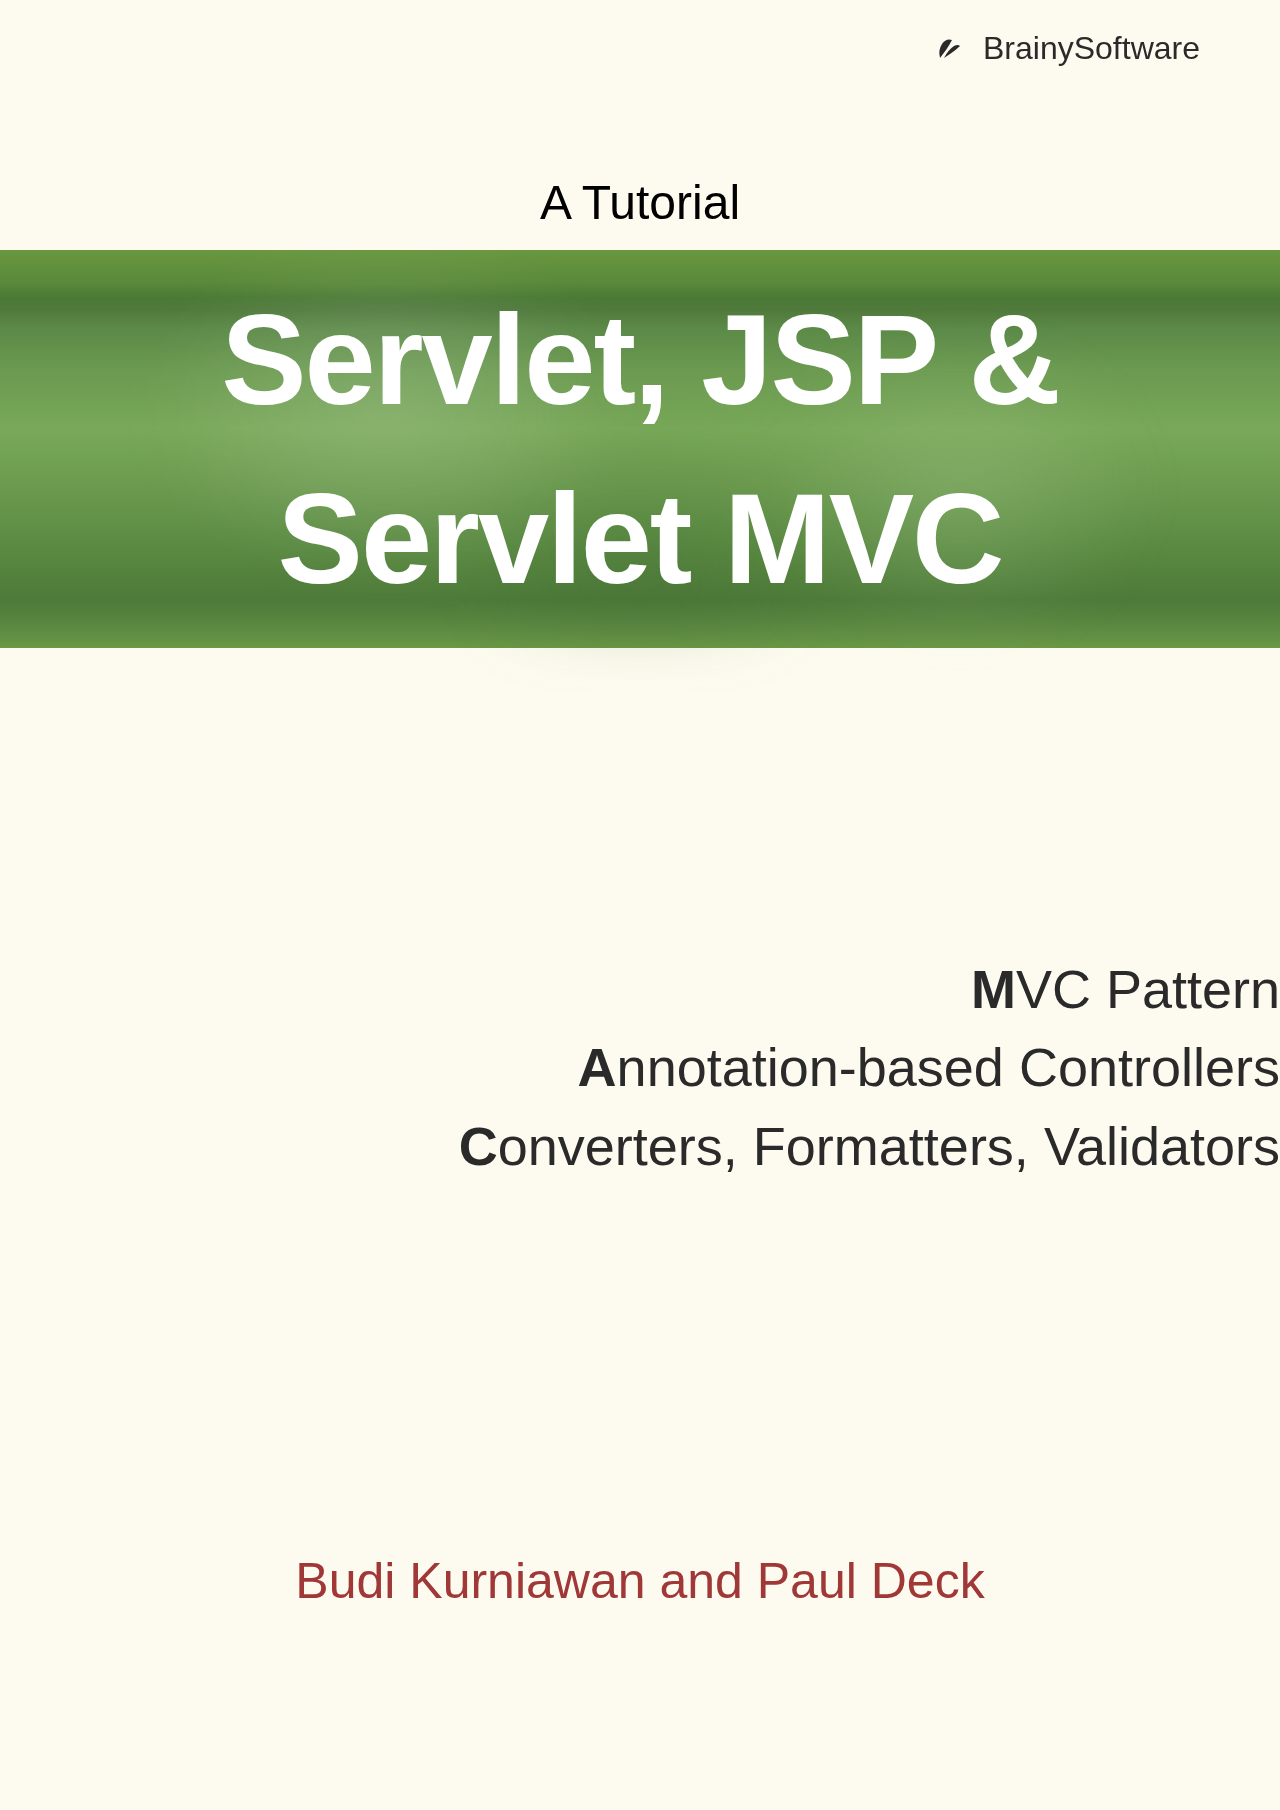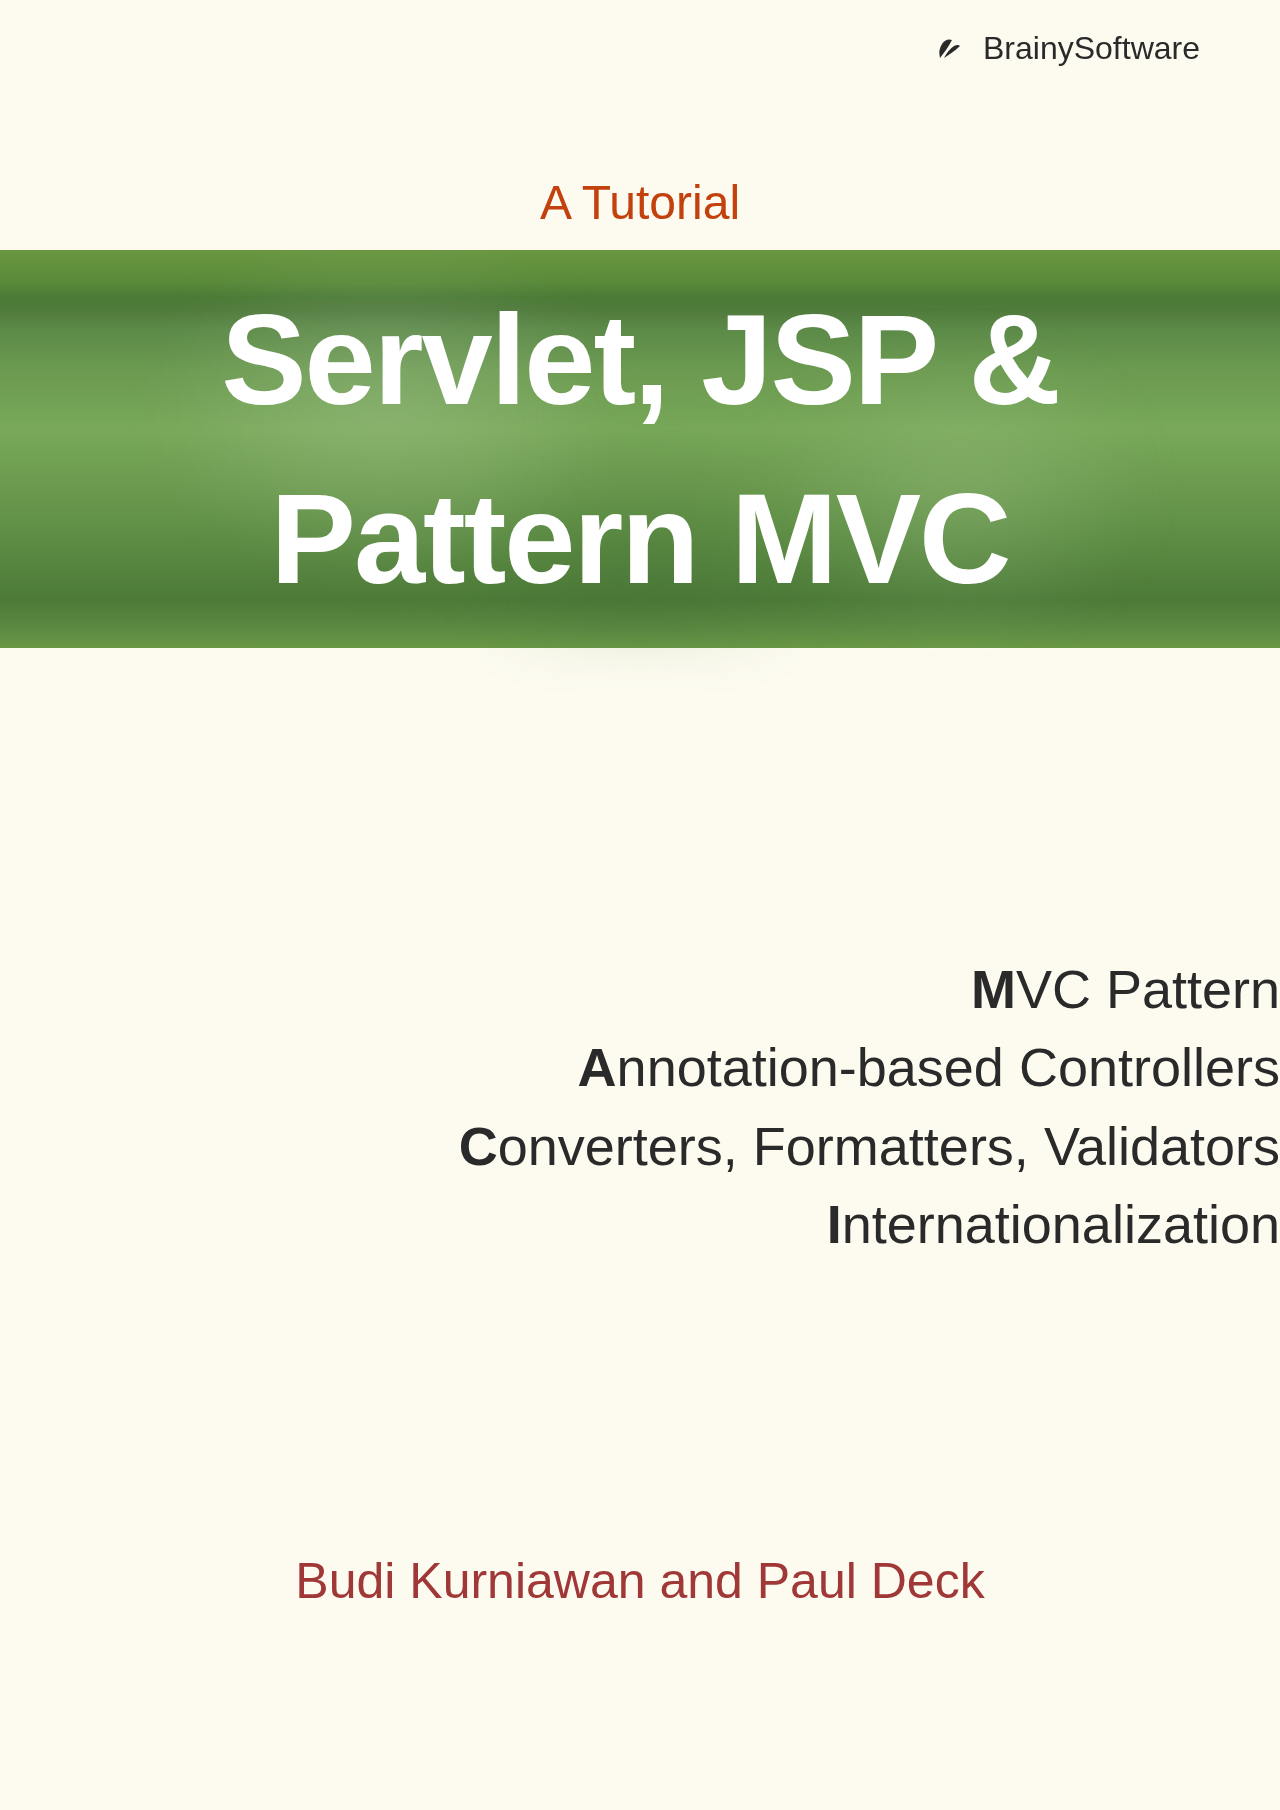--- a/index.html
+++ b/index.html
@@ -31,21 +31,21 @@
       font-size: 32px;
       color: #2a2a2a;
       font-weight: 400;
     }
     .subtitle {
       position: absolute;
       top: 175px;
       left: 50%;
       transform: translateX(-50%);
       font-size: 48px;
-      color: #c2410c;
+      color: #000000;
       font-weight: 400;
     }
     .title-banner {
       position: absolute;
       top: 250px;
       left: 0;
       width: 100%;
       height: 398px;
       background: linear-gradient(180deg, 
         #6a9740 0%, 
@@ -126,31 +126,28 @@
       <path d="M 8 22 Q 12 14 18 10 Q 22 8 24 10 Q 20 14 14 18 Q 11 20 8 22 Z" fill="#2a2a2a"></path>
     </svg>
   </span>
   <span class="publisher-text">BrainySoftware</span>
 </div>
 
 <div class="subtitle">A Tutorial</div>
 
 <div class="title-banner">
   <div class="title-line">Servlet, JSP &amp;</div>
-  <div class="title-line">Pattern MVC</div>
+  <div class="title-line">Servlet MVC</div>
 </div>
 
 <div class="topics">
   <div class="topic-line">
     <span class="topic-bold">M</span><span>VC Pattern</span>
   </div>
   <div class="topic-line">
     <span class="topic-bold">A</span><span>nnotation-based Controllers</span>
   </div>
   <div class="topic-line">
     <span class="topic-bold">C</span><span>onverters, Formatters, Validators</span>
   </div>
-  <div class="topic-line">
-    <span class="topic-bold">I</span><span>nternationalization</span>
-  </div>
 </div>
 
 <div class="authors">Budi Kurniawan and Paul Deck</div>
 
 </body></html>

